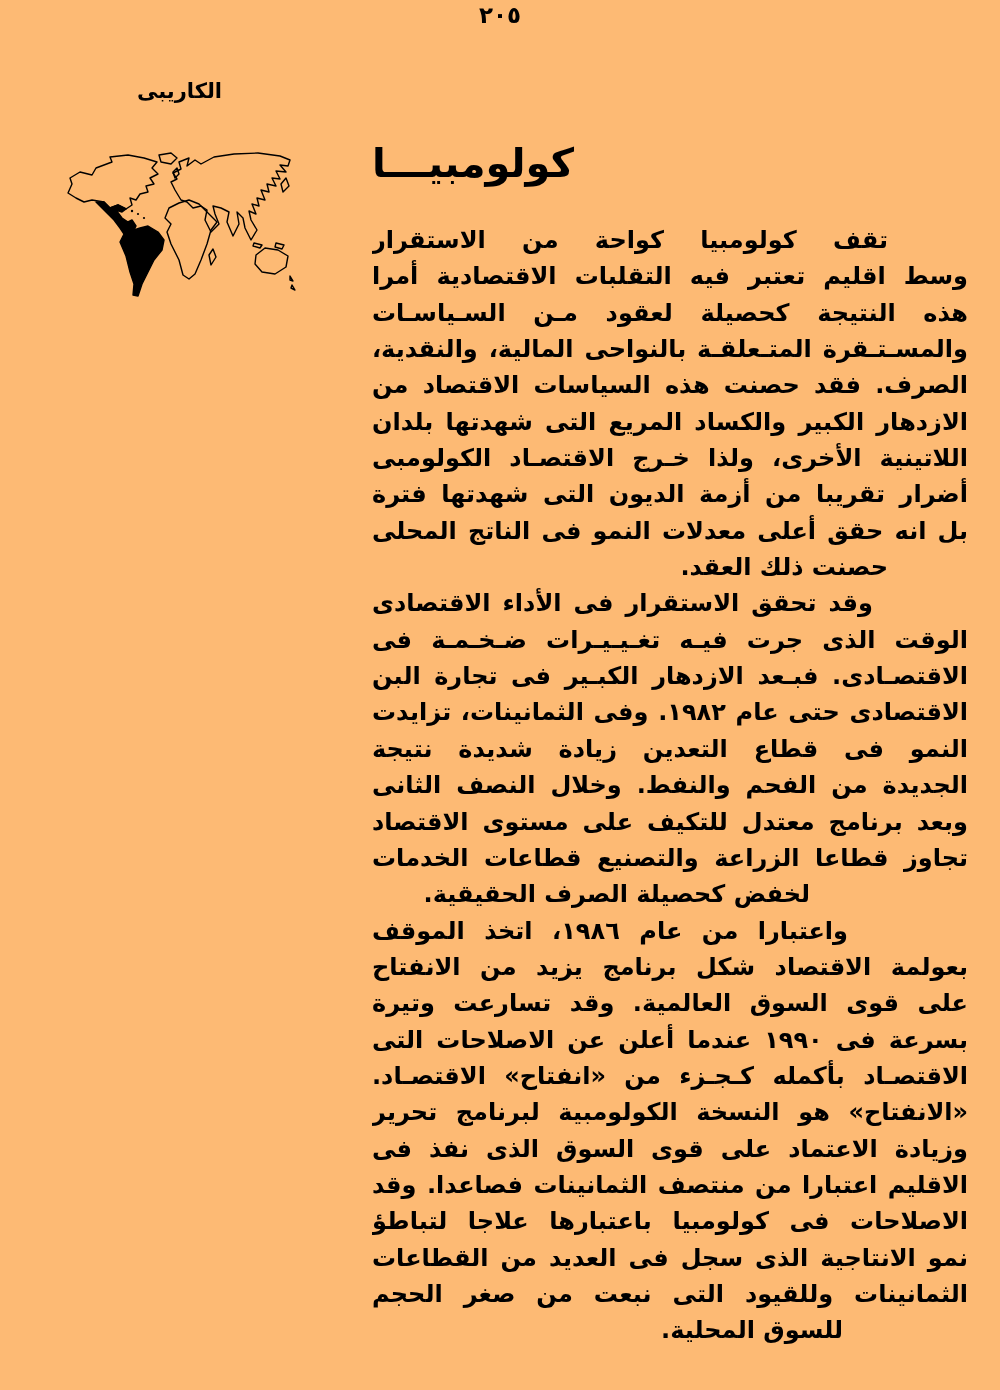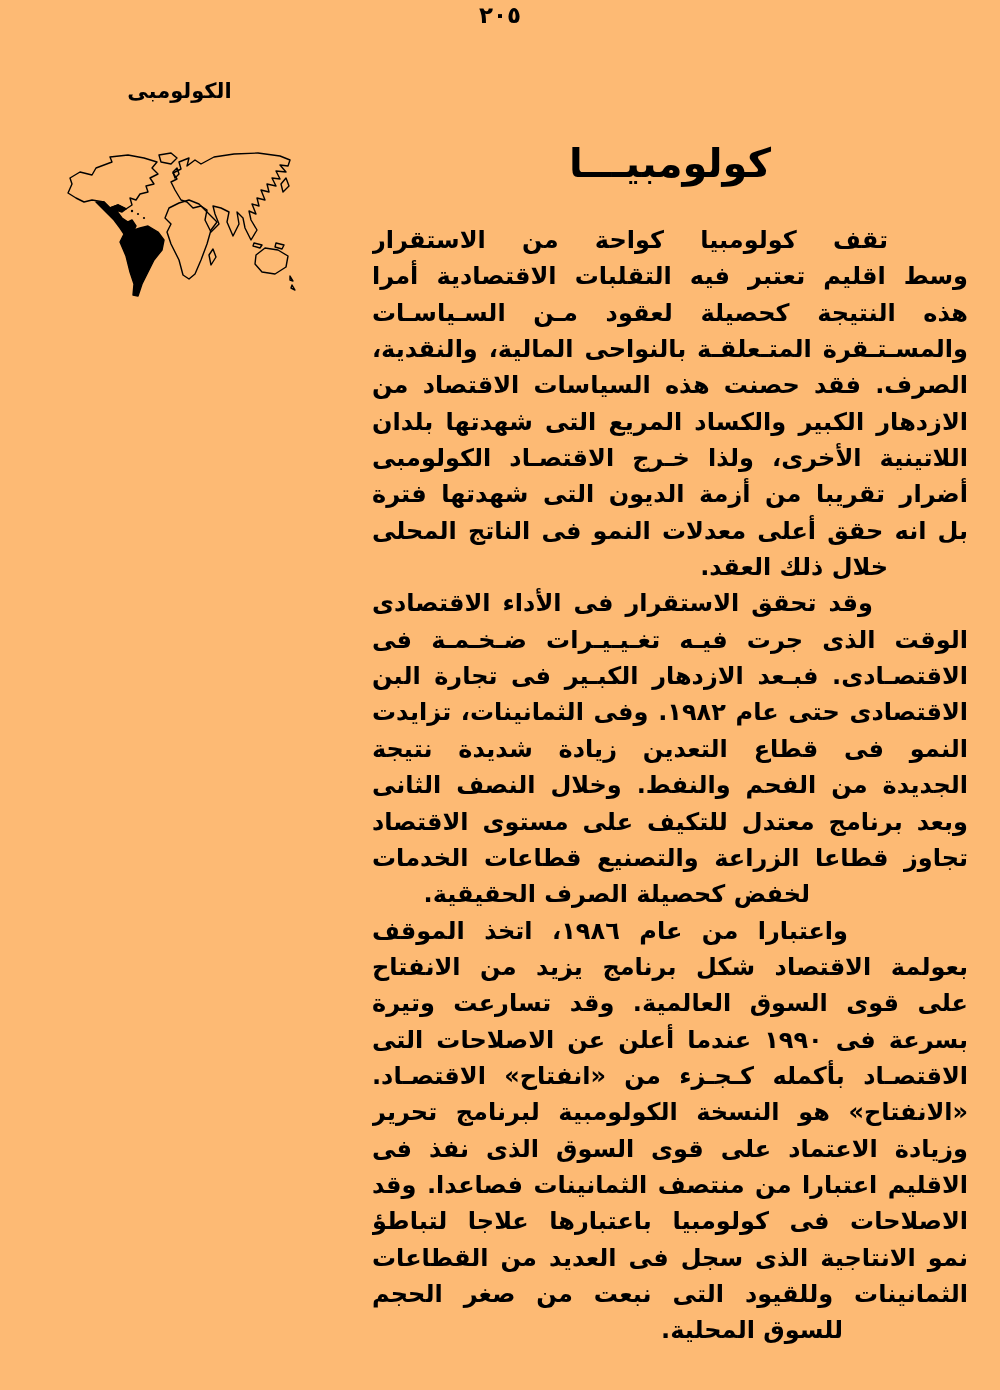--- a/index.html
+++ b/index.html
@@ -33,21 +33,21 @@
   .region-header .rh-line { line-height: 43px; height: 43px; }
   .map-wrap {
     position: absolute;
     top: 148px; left: 62px;
     width: 235px; height: 150px;
   }
   .map-wrap svg { width: 100%; height: 100%; }
   .article-title {
     position: absolute;
     top: 140px; left: 372px; width: 596px;
-    text-align: center;
+    text-align: left;
     font-size: 40px;
     font-weight: bold;
   }
   .body-text {
     position: absolute;
     top: 222px; left: 372px; width: 596px;
     font-size: 24px;
     font-weight: bold;
   }
   .line {
@@ -60,21 +60,21 @@
   .line.last { text-align-last: right; }
 </style>
 </head>
 <body>
 
 <div class="page">
 
   <div class="page-number">٢٠٥</div>
 
   <div class="region-header">
-    <div class="rh-line">الكولومبى</div>
+    <div class="rh-line">الكاريبى</div>
   </div>
 
   <div class="map-wrap">
     <svg viewBox="0 0 235 150" fill="none" stroke="#000000" stroke-width="1.4" stroke-linejoin="round">
 
       <path d="
         M6,45 L10,36 L8,30 L18,24 L30,27 L34,20 L50,14 L48,9 L66,7 L82,10
         L95,14 L90,20 L96,26 L88,30 L92,36 L84,38 L86,44 L78,46
         L74,52 L68,50 L70,57 L64,61 L56,57 L48,60 L42,54 L30,52 L22,54 L14,50 Z"></path>
 
@@ -124,21 +124,21 @@
   <div class="body-text">
       <div class="line" style="padding-right: 80px;">تقف كولومبيا كواحة من الاستقرار الاقتصادى النسبى</div>
       <div class="line">وسط اقليم تعتبر فيه التقلبات الاقتصادية أمرا عاديا. وتأتى</div>
       <div class="line">هذه النتيجة كحصيلة لعقود مـن السـياسـات الحكيمة</div>
       <div class="line">والمسـتـقرة المتـعلقـة بالنواحى المالية، والنقدية، وأسـعار</div>
       <div class="line">الصرف. فقد حصنت هذه السياسات الاقتصاد من حالات</div>
       <div class="line">الازدهار الكبير والكساد المريع التى شهدتها بلدان أمريكا</div>
       <div class="line">اللاتينية الأخرى، ولذا خـرج الاقتصـاد الكولومبى دون أى</div>
       <div class="line">أضرار تقريبا من أزمة الديون التى شهدتها فترة الثمانينات،</div>
       <div class="line">بل انه حقق أعلى معدلات النمو فى الناتج المحلى الاجمالى</div>
-      <div class="line last" style="padding-right: 80px;">خلال ذلك العقد.</div>
+      <div class="line last" style="padding-right: 80px;">حصنت ذلك العقد.</div>
       <div class="line" style="padding-right: 95px;">وقد تحقق الاستقرار فى الأداء الاقتصادى فى نفس</div>
       <div class="line">الوقت الذى جرت فيـه تغـيـيـرات ضـخـمـة فى الهـيكل</div>
       <div class="line">الاقتصـادى. فبـعد الازدهار الكبـير فى تجارة البن فى</div>
       <div class="line">الاقتصادى حتى عام ١٩٨٢. وفى الثمانينات، تزايدت وتيرة</div>
       <div class="line">النمو فى قطاع التعدين زيادة شديدة نتيجة للاكتشافات</div>
       <div class="line">الجديدة من الفحم والنفط. وخلال النصف الثانى من العقد،</div>
       <div class="line">وبعد برنامج معتدل للتكيف على مستوى الاقتصاد الكلى،</div>
       <div class="line">تجاوز قطاعا الزراعة والتصنيع قطاعات الخدمات نتيجة</div>
       <div class="line last" style="padding-right: 158px;">لخفض كحصيلة الصرف الحقيقية.</div>
       <div class="line" style="padding-right: 120px;">واعتبارا من عام ١٩٨٦، اتخذ الموقف الجديد المتعلق</div>

